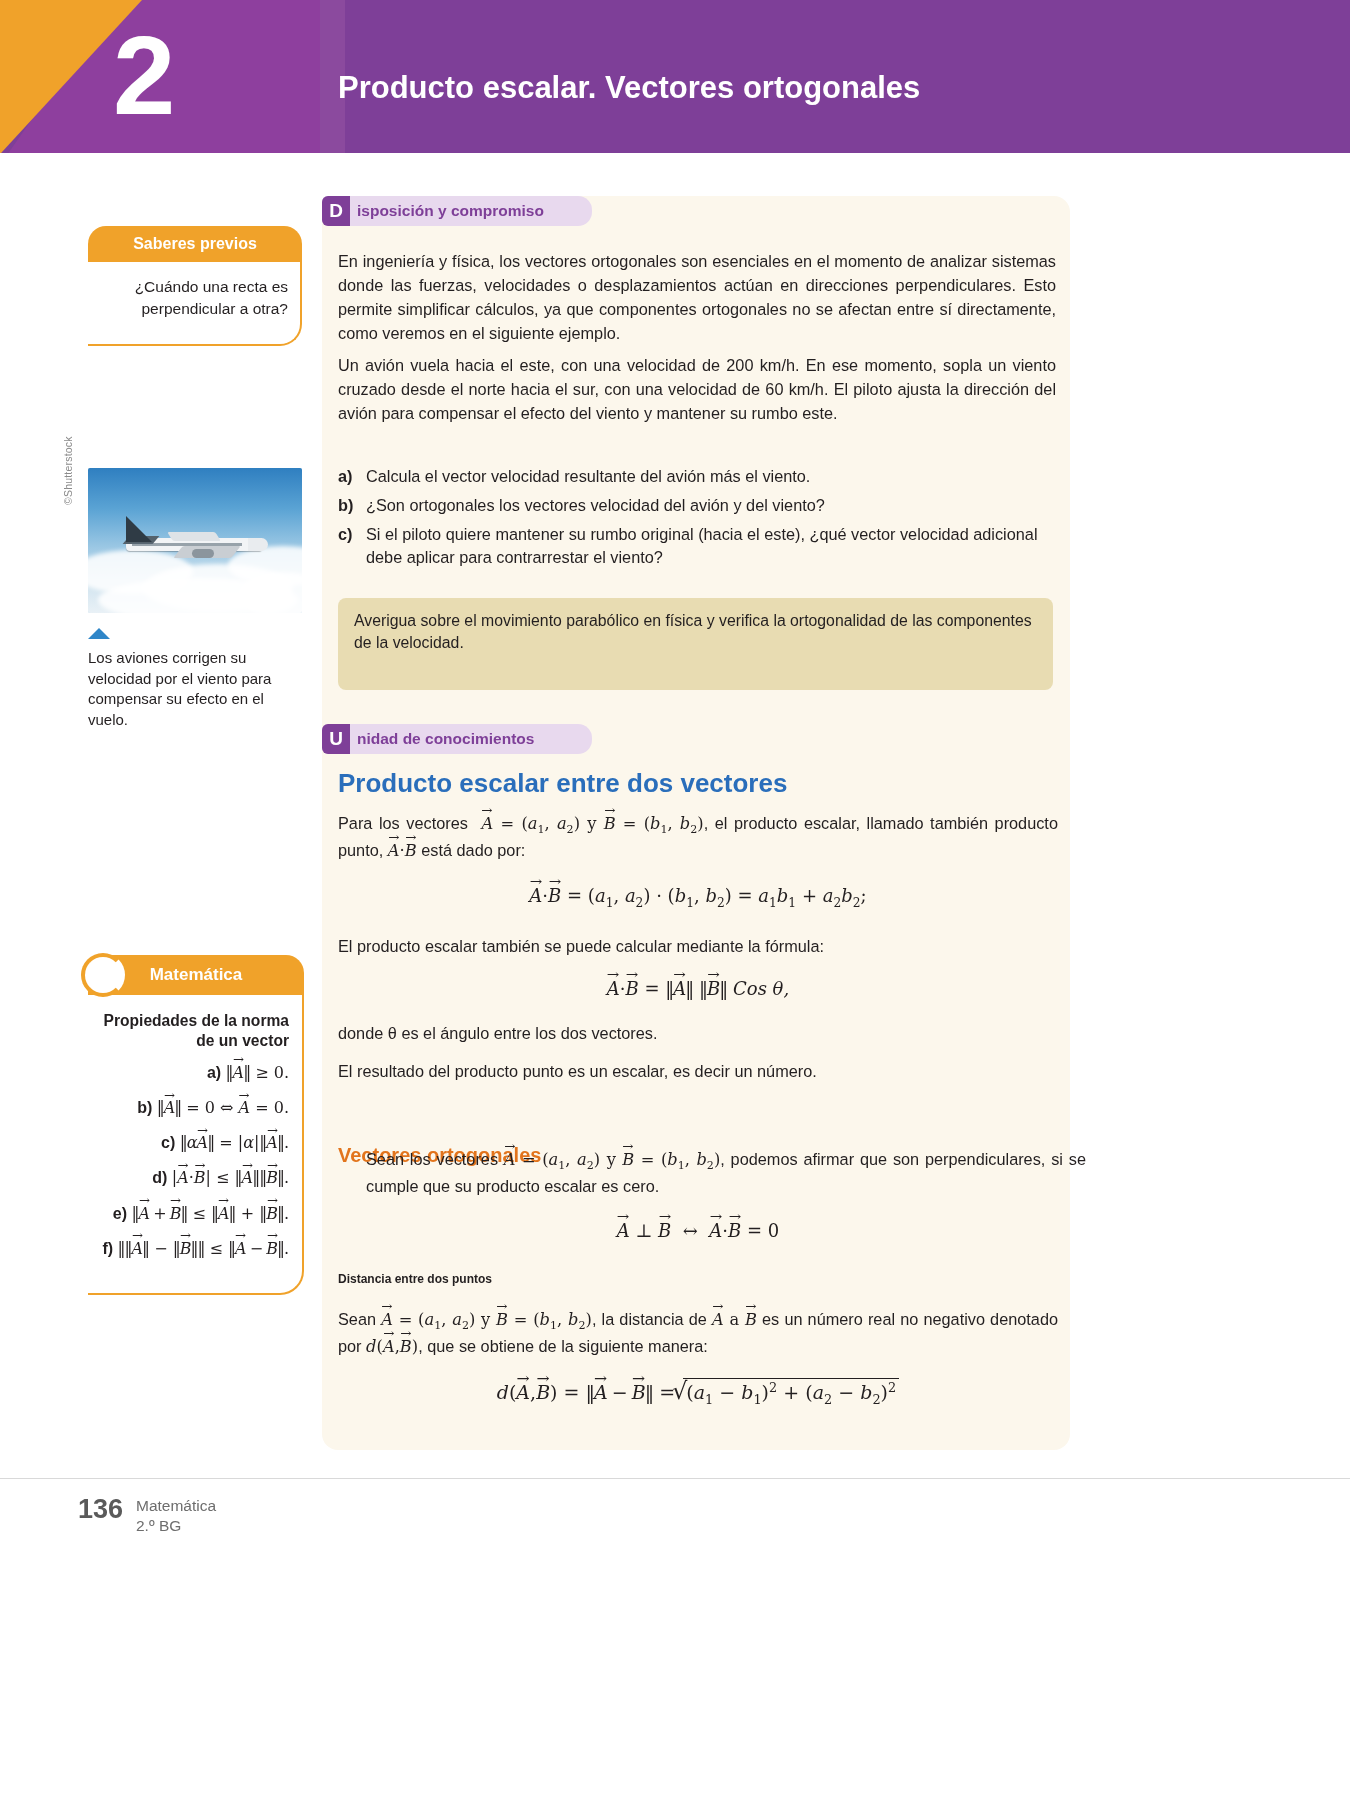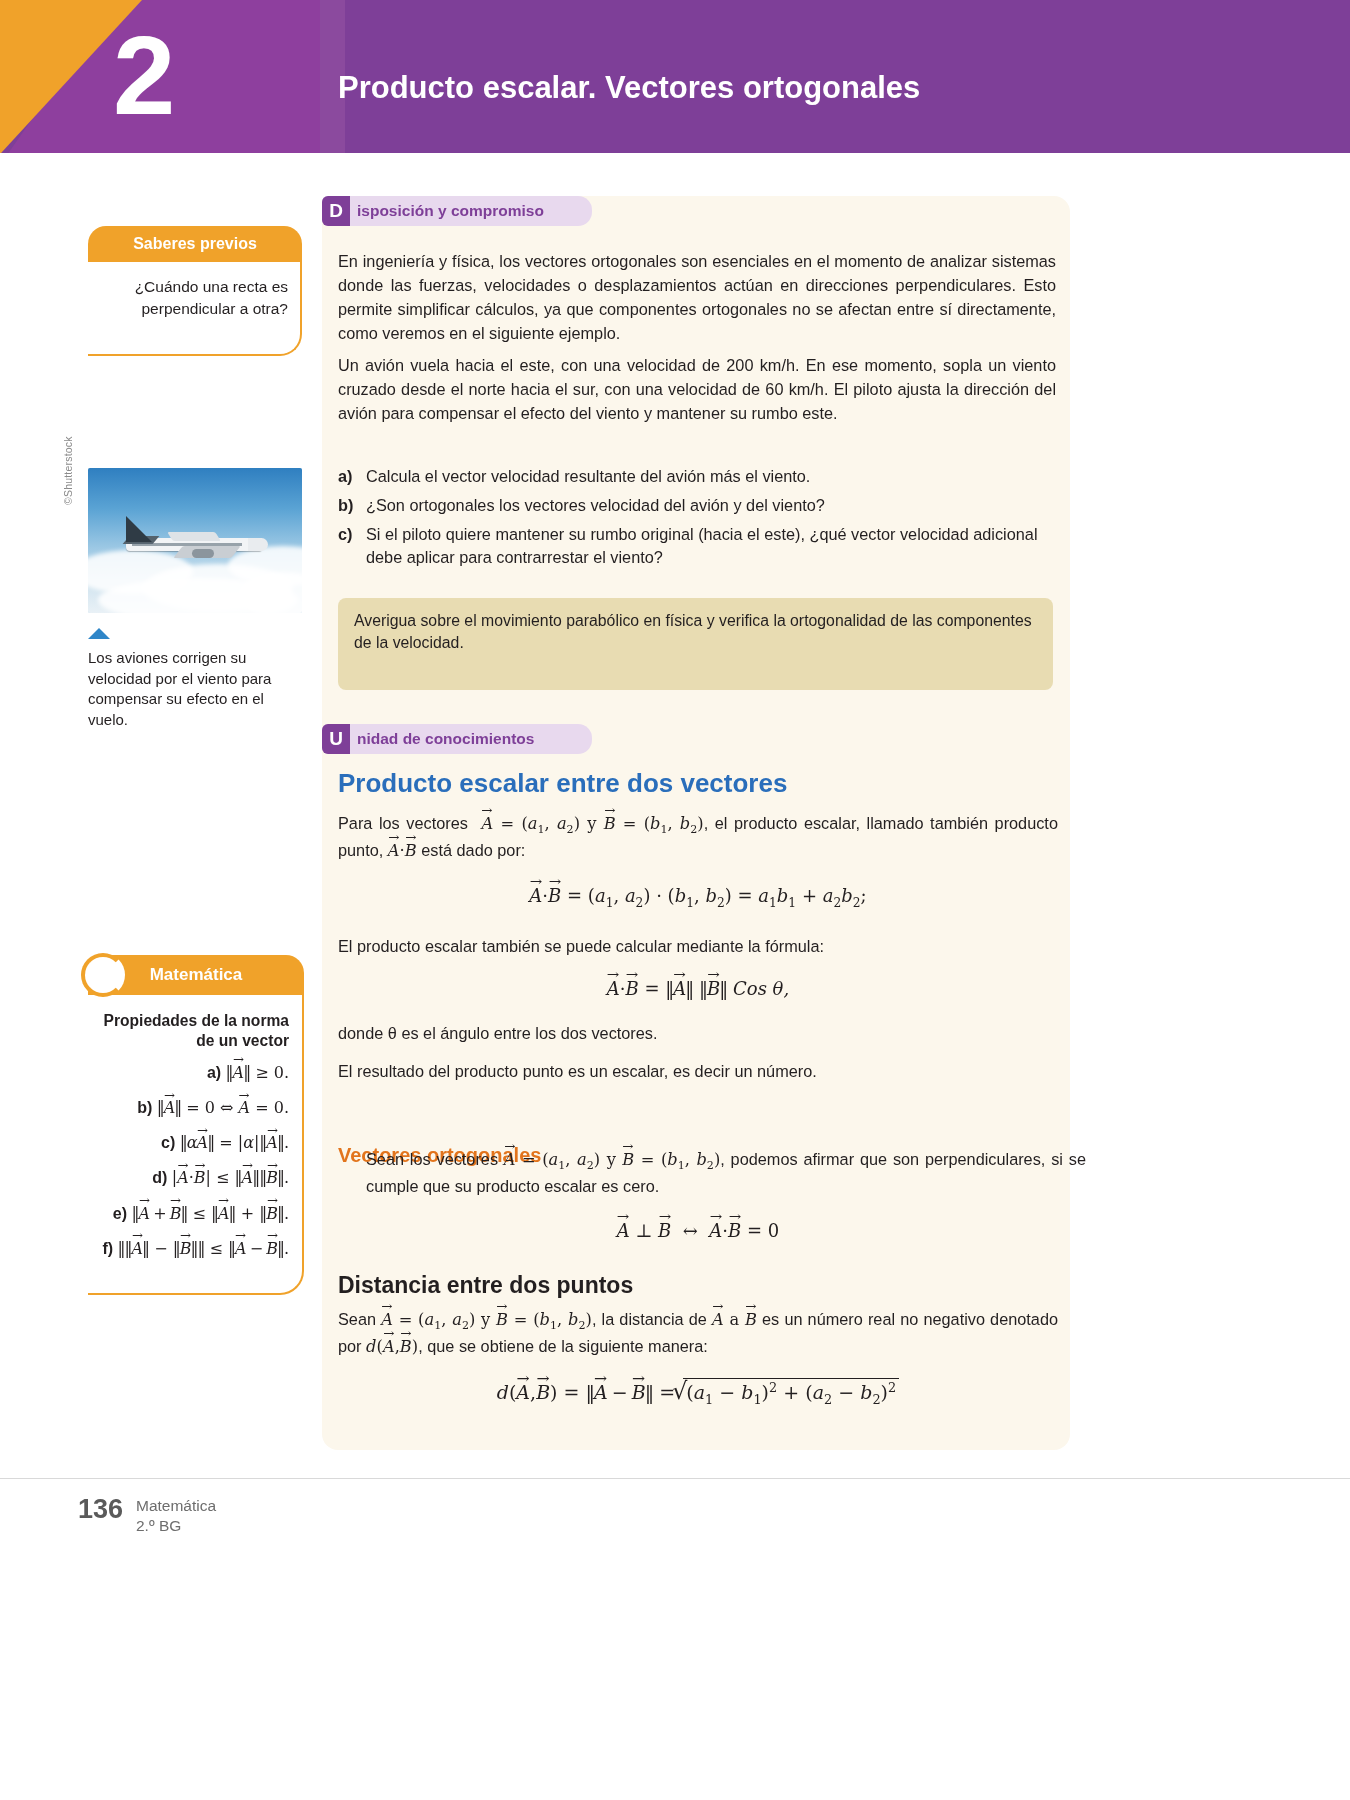--- a/index.html
+++ b/index.html
@@ -97,21 +97,21 @@
     position:absolute; left:88px; top:226px; width:214px; height:130px;
   }
   .saberes-tab {
     position:absolute; left:0; top:0; width:214px; height:36px;
     background:#f0a22a;
     border-radius:18px 18px 0 0;
     color:#ffffff; font-size:16px; font-weight:bold;
     display:flex; align-items:center; justify-content:center;
   }
   .saberes-body {
-    position:absolute; left:0; top:36px; width:214px; height:94px;
+    position:absolute; left:0; top:36px; width:214px; height:84px;
     border-right:2px solid #f0a22a;
     border-bottom:2px solid #f0a22a;
     border-radius:0 0 22px 0;
     padding:14px 12px 0 0;
     font-size:15.5px; line-height:1.4; text-align:right; color:#231f20;
   }
 
   
   .photo-frame {
     position:absolute; left:88px; top:468px; width:214px; height:145px;
@@ -199,21 +199,21 @@
   .pienso-text { font-size:15.8px; line-height:1.42; color:#231f20; }
 
   
   .h-blue {
     position:absolute; color:#2a6ebb; font-size:26px; font-weight:bold;
   }
   .h-orange {
     position:absolute; color:#e2741c; font-size:20px; font-weight:bold;
   }
   .h-black {
-    position:absolute; color:#231f20; font-size:23px; font-weight:bold;
+    position:absolute; color:#231f20; font-size:12px; font-weight:bold;
   }
 
   
   .math {
     position:absolute; text-align:center; font-family:"DejaVu Serif", serif;
     font-size:18px; color:#231f20; width:100%;
   }
   .mi { font-style:italic; }
   .vecA { position:relative; display:inline-block; }
   .vecA::after {

